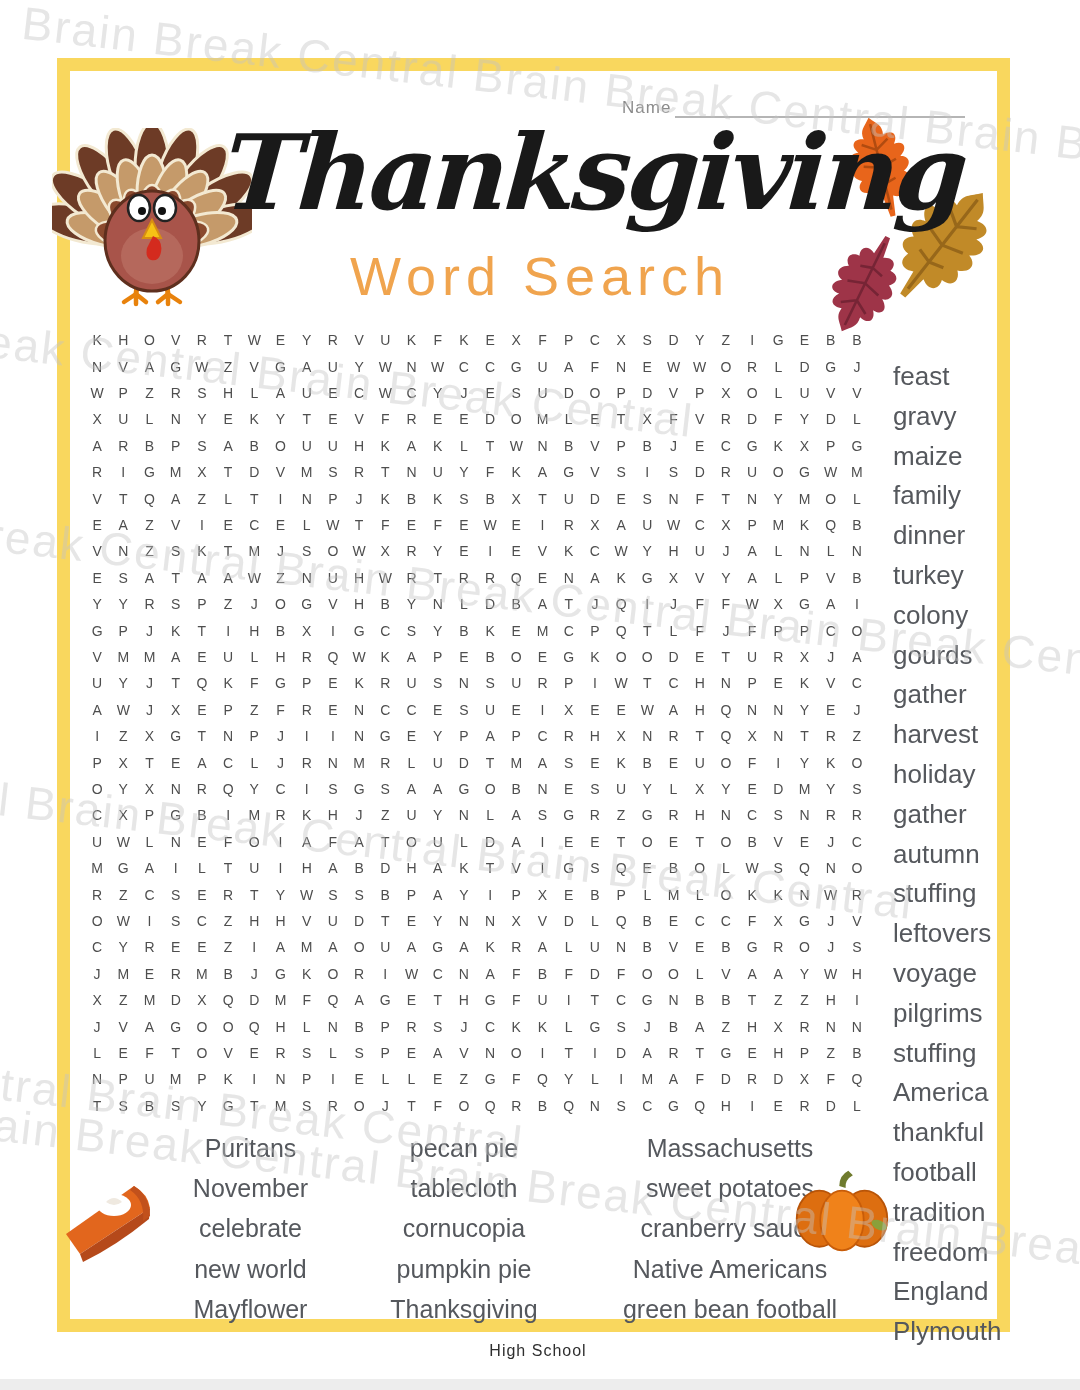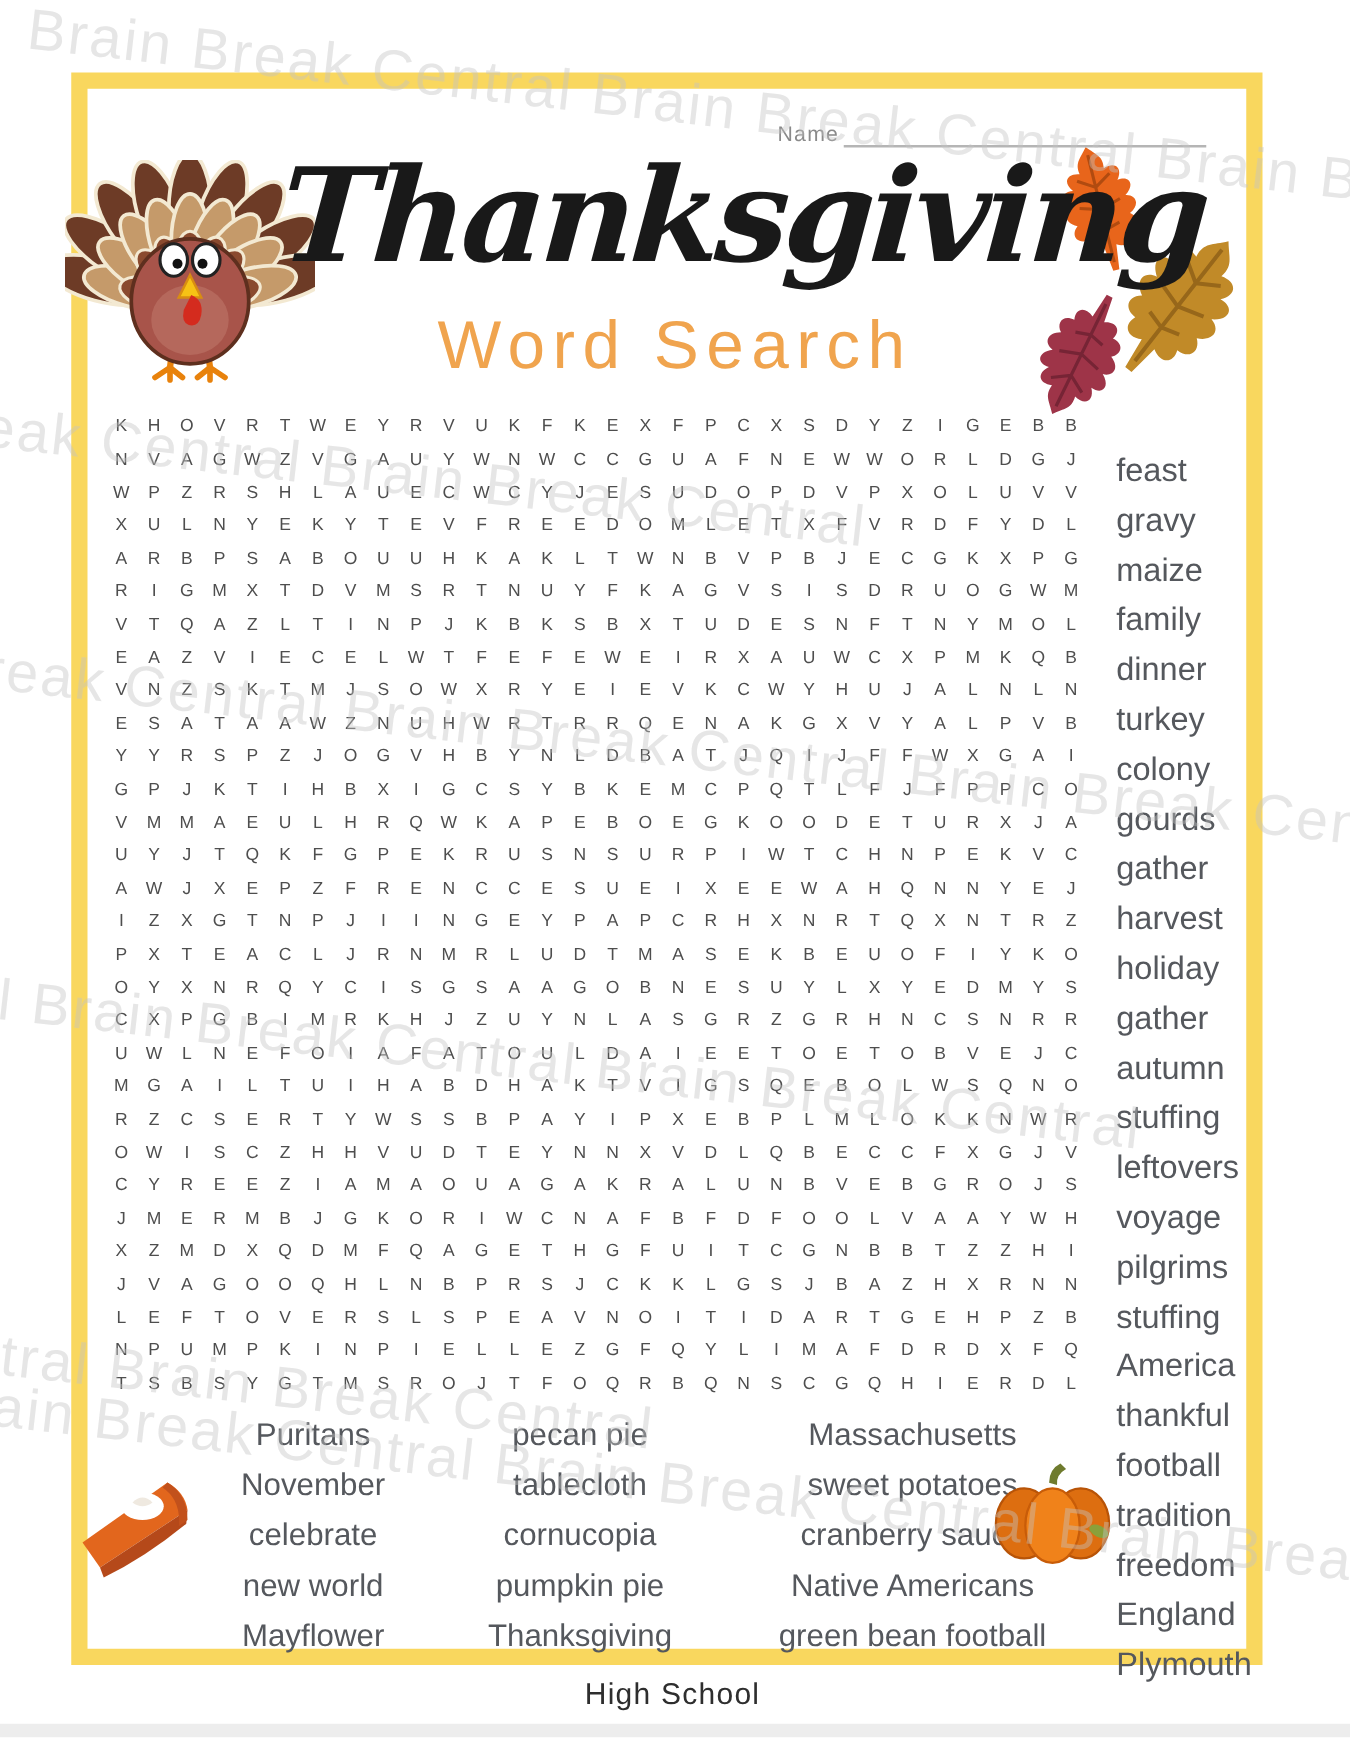--- a/index.html
+++ b/index.html
@@ -98,21 +98,21 @@
 
   .bottom-words{position:absolute;left:148px;top:1128px;width:740px;z-index:3;display:flex;}
   .bcol{list-style:none;text-align:center;}
   .bcol li{font-size:25px;line-height:40.2px;color:var(--word_text);}
   .bcol1{width:205px;}
   .bcol2{width:222px;}
   .bcol3{width:310px;}
 
   .footer{
     position:absolute;left:0;top:1342px;width:1076px;z-index:3;
-    text-align:center;font-size:24px;color:var(--footer_text);letter-spacing:1px;
+    text-align:center;font-size:16px;color:var(--footer_text);letter-spacing:1px;
   }
   .bottom-strip{
     position:absolute;left:0;bottom:0;width:1080px;height:11px;background:#ededed;z-index:2;
   }
 </style>
 </head>
 <body>
 
 <div class="wm wm1">Brain Break Central Brain Break Central Brain Break Central</div>
 <div class="wm wm2">Brain Break Central Brain Break Central Brain Break Central</div>

